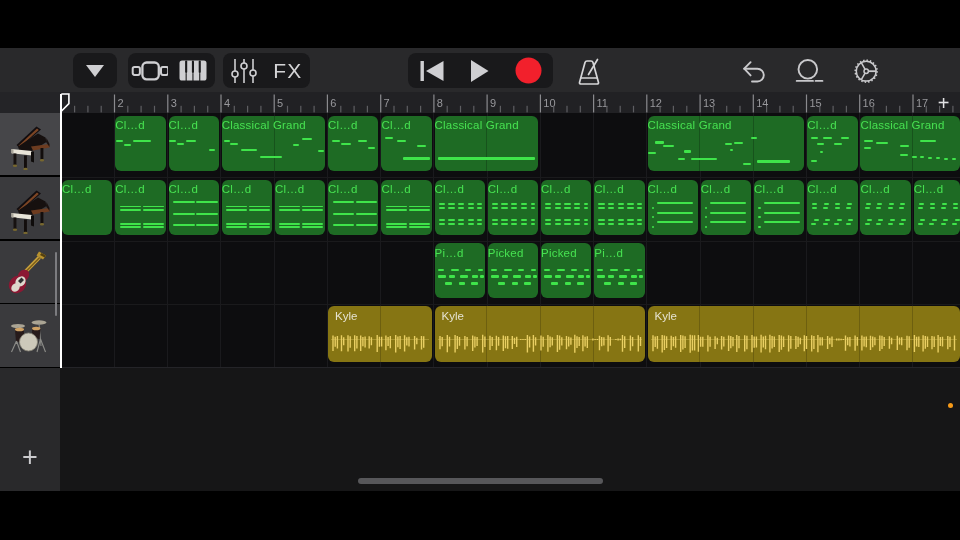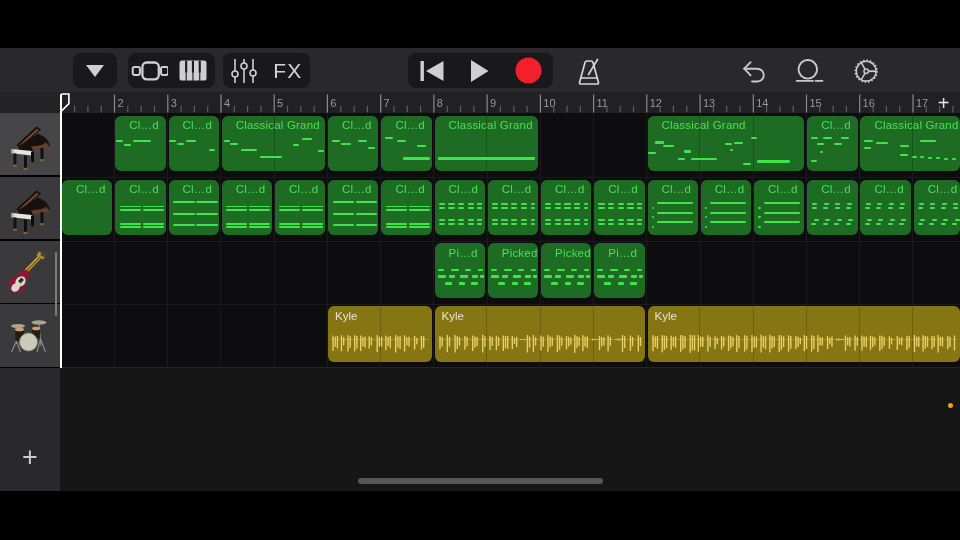--- a/index.html
+++ b/index.html
@@ -1,21 +1,21 @@
 <!DOCTYPE html>
 <html><head><meta charset="utf-8"><style>
 *{margin:0;padding:0;box-sizing:border-box;-webkit-font-smoothing:antialiased}
 html,body{width:960px;height:540px;background:#000;overflow:hidden}
 body{font-family:"Liberation Sans",sans-serif;position:relative}
 .abs{position:absolute}
 .btn{position:absolute;background:#19191b;border-radius:8px;display:flex;align-items:center;justify-content:center}
 .seg{position:absolute;background:#19191b;border-radius:8px;display:flex}
 .cell{flex:1;display:flex;align-items:center;justify-content:center}
 .reg{position:absolute;background:#1e6b24;border-radius:6px;overflow:hidden}
-.reg .lb{position:absolute;left:14px;top:3.5px;font-size:11.5px;color:#47e251;white-space:nowrap;letter-spacing:.2px}
+.reg .lb{position:absolute;left:0;top:3.5px;font-size:11.5px;color:#47e251;white-space:nowrap;letter-spacing:.2px}
 .n{position:absolute;height:2.2px;background:#3fe44a;border-radius:1px}
 .yreg{position:absolute;background:#867513;border-radius:6px;overflow:hidden}
 .yreg .lb{position:absolute;left:7px;top:4px;font-size:11.5px;color:#e6e3d2;white-space:nowrap}
 .gl{position:absolute;width:1px;background:#1a1a1d;top:113px;height:255px}
 .rsep{position:absolute;left:60px;right:0;height:1px;background:#1a1a1c}
 </style></head><body>
 
 <div class="abs" style="left:0;top:47.5px;width:960px;height:44.5px;background:#29292b"></div>
 <div class="abs" style="left:0;top:92px;width:960px;height:21px;background:#212124"></div>
 <div class="abs" style="left:60px;top:113px;width:900px;height:255.2px;background:#0d0d0f"></div>

